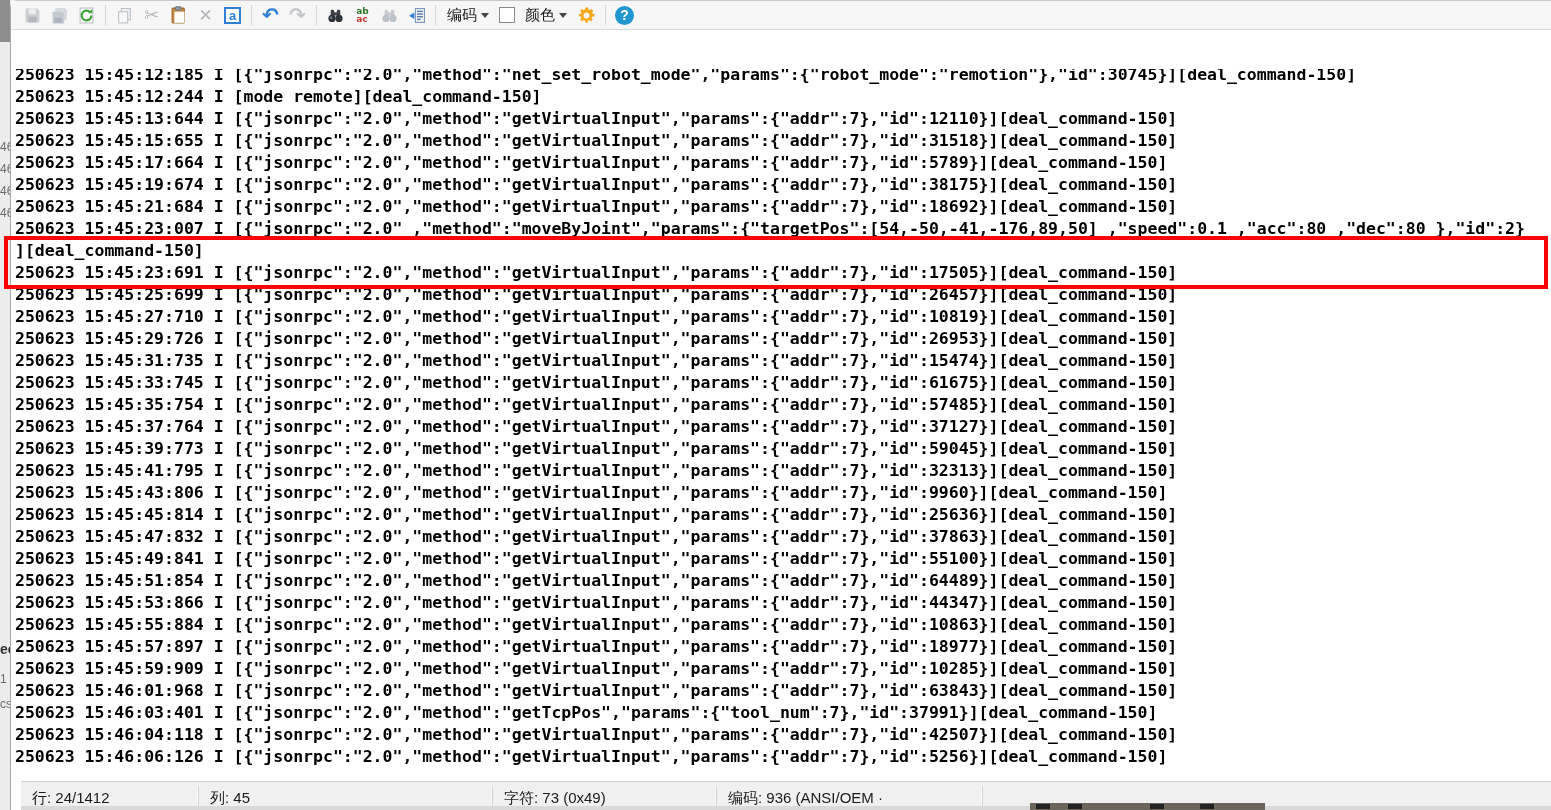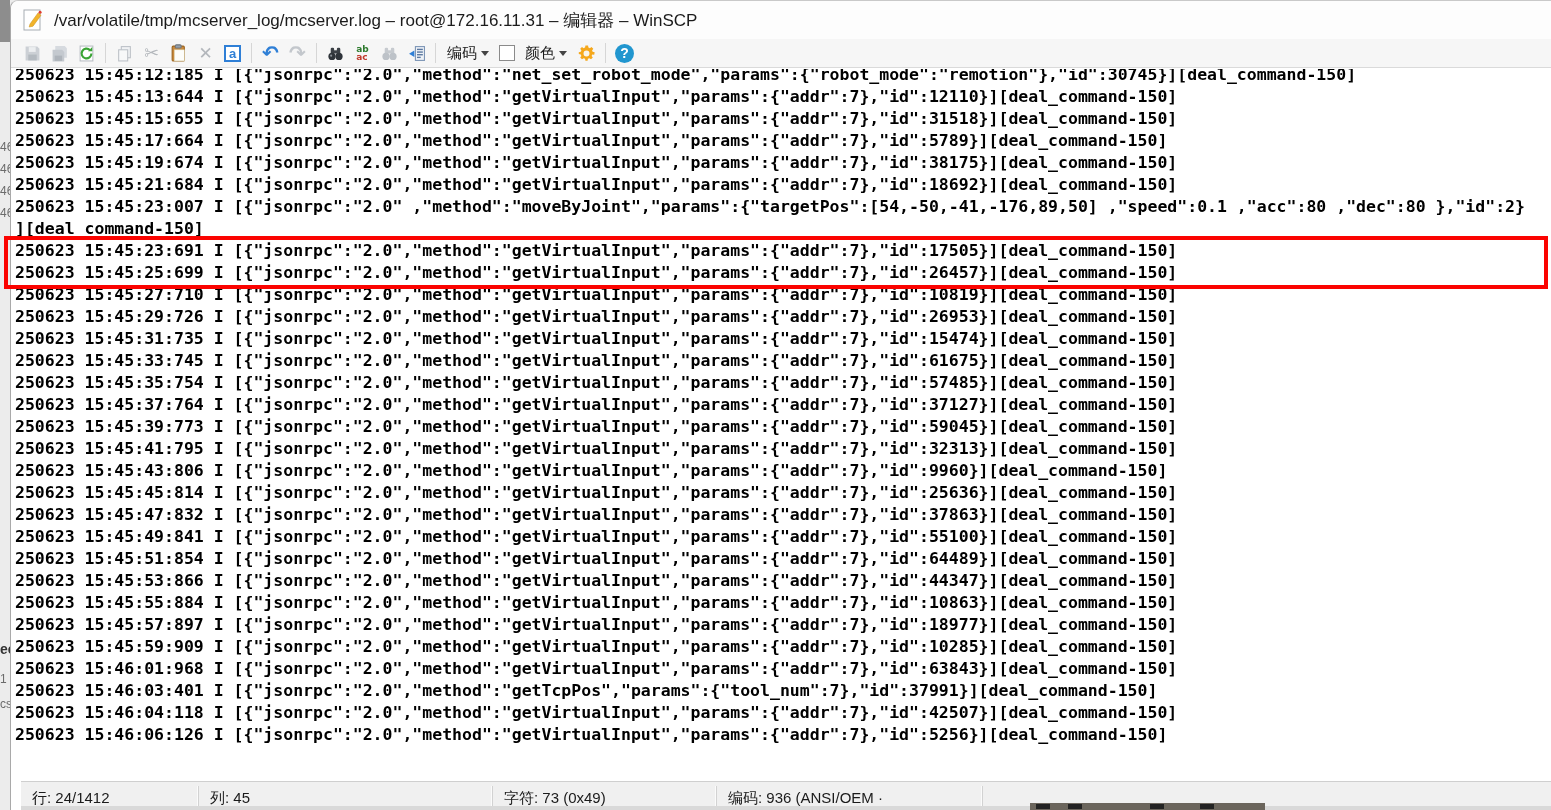--- a/index.html
+++ b/index.html
@@ -89,28 +89,20 @@
   <span class="frag" style="top:162px">46</span>
   <span class="frag" style="top:184px">46</span>
   <span class="frag" style="top:206px">46</span>
   <span class="frag b" style="top:641px">ec</span>
   <span class="frag" style="top:672px">1</span>
   <span class="frag" style="top:697px">cs</span>
 </div>
 
 <div class="window">
 
-  <div class="titlebar">
-    <svg class="title-icon" viewBox="0 0 22 24">
-      <rect x="2" y="2" width="16" height="20" fill="#ffffff" stroke="#a7adb3" stroke-width="1"></rect>
-      <path d="M8 16 L16 5 L19 7.2 L11 18.2 L7.2 19 Z" fill="#f2b32a" stroke="#cf9a28" stroke-width="0.6"></path>
-      <circle cx="18.1" cy="4.2" r="1.5" fill="#e23d2e"></circle>
-    </svg>
-    <span class="title-text">/var/volatile/tmp/mcserver_log/mcserver.log – root@172.16.11.31 – 编辑器 – WinSCP</span>
-  </div>
 
   <div class="toolbar">
     <span class="tb-btn">
       <svg width="17" height="17" viewBox="0 0 16 16">
         <path d="M1.5 1.5h11l2 2v11h-13z" fill="#ccd0d5"></path>
         <rect x="4" y="9" width="8" height="5.5" fill="#b4bac0"></rect>
         <rect x="4.5" y="2" width="6.5" height="4.5" fill="#eceef0"></rect>
       </svg>
     </span>
     <span class="tb-btn">
@@ -211,20 +203,21 @@
     </span>
     <span class="tb-sep"></span>
     <span class="tb-btn">
       <span class="help-circle">?</span>
     </span>
   </div>
 
   <div class="editor">
     <div class="log-lines">
         <div class="log-line">250623 15:45:12:185 I [{"jsonrpc":"2.0","method":"net_set_robot_mode","params":{"robot_mode":"remotion"},"id":30745}][deal_command-150]</div>
+        <div class="log-line">250623 15:45:12:244 I [mode remote][deal_command-150]</div>
         <div class="log-line">250623 15:45:13:644 I [{"jsonrpc":"2.0","method":"getVirtualInput","params":{"addr":7},"id":12110}][deal_command-150]</div>
         <div class="log-line">250623 15:45:15:655 I [{"jsonrpc":"2.0","method":"getVirtualInput","params":{"addr":7},"id":31518}][deal_command-150]</div>
         <div class="log-line">250623 15:45:17:664 I [{"jsonrpc":"2.0","method":"getVirtualInput","params":{"addr":7},"id":5789}][deal_command-150]</div>
         <div class="log-line">250623 15:45:19:674 I [{"jsonrpc":"2.0","method":"getVirtualInput","params":{"addr":7},"id":38175}][deal_command-150]</div>
         <div class="log-line">250623 15:45:21:684 I [{"jsonrpc":"2.0","method":"getVirtualInput","params":{"addr":7},"id":18692}][deal_command-150]</div>
         <div class="log-line">250623 15:45:23:007 I [{"jsonrpc":"2.0" ,"method":"moveByJoint","params":{"targetPos":[54,-50,-41,-176,89,50] ,"speed":0.1 ,"acc":80 ,"dec":80 },"id":2}</div>
         <div class="log-line">][deal_command-150]</div>
         <div class="log-line">250623 15:45:23:691 I [{"jsonrpc":"2.0","method":"getVirtualInput","params":{"addr":7},"id":17505}][deal_command-150]</div>
         <div class="log-line">250623 15:45:25:699 I [{"jsonrpc":"2.0","method":"getVirtualInput","params":{"addr":7},"id":26457}][deal_command-150]</div>
         <div class="log-line">250623 15:45:27:710 I [{"jsonrpc":"2.0","method":"getVirtualInput","params":{"addr":7},"id":10819}][deal_command-150]</div>

